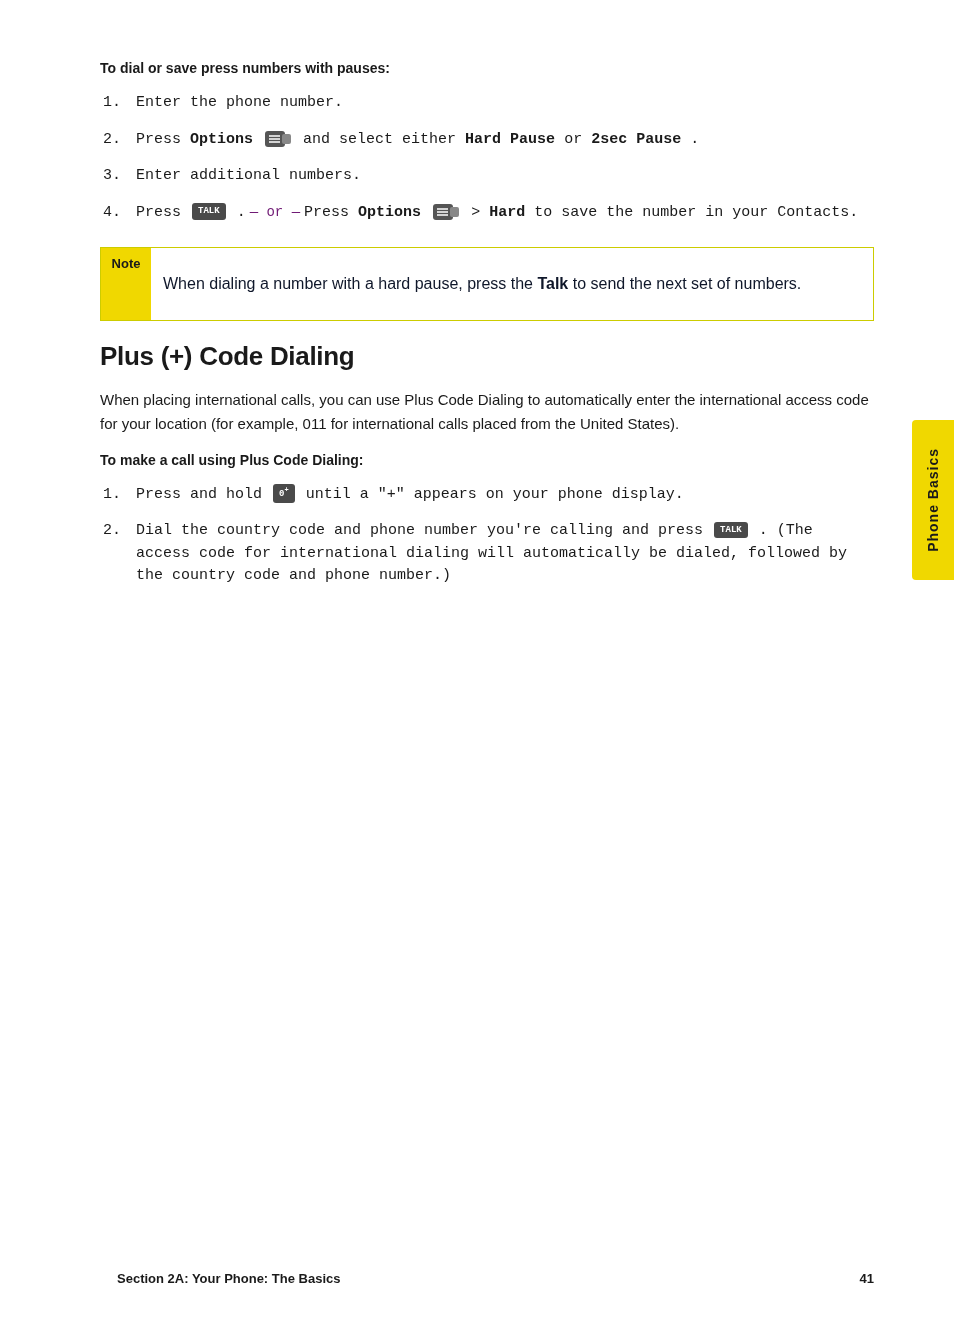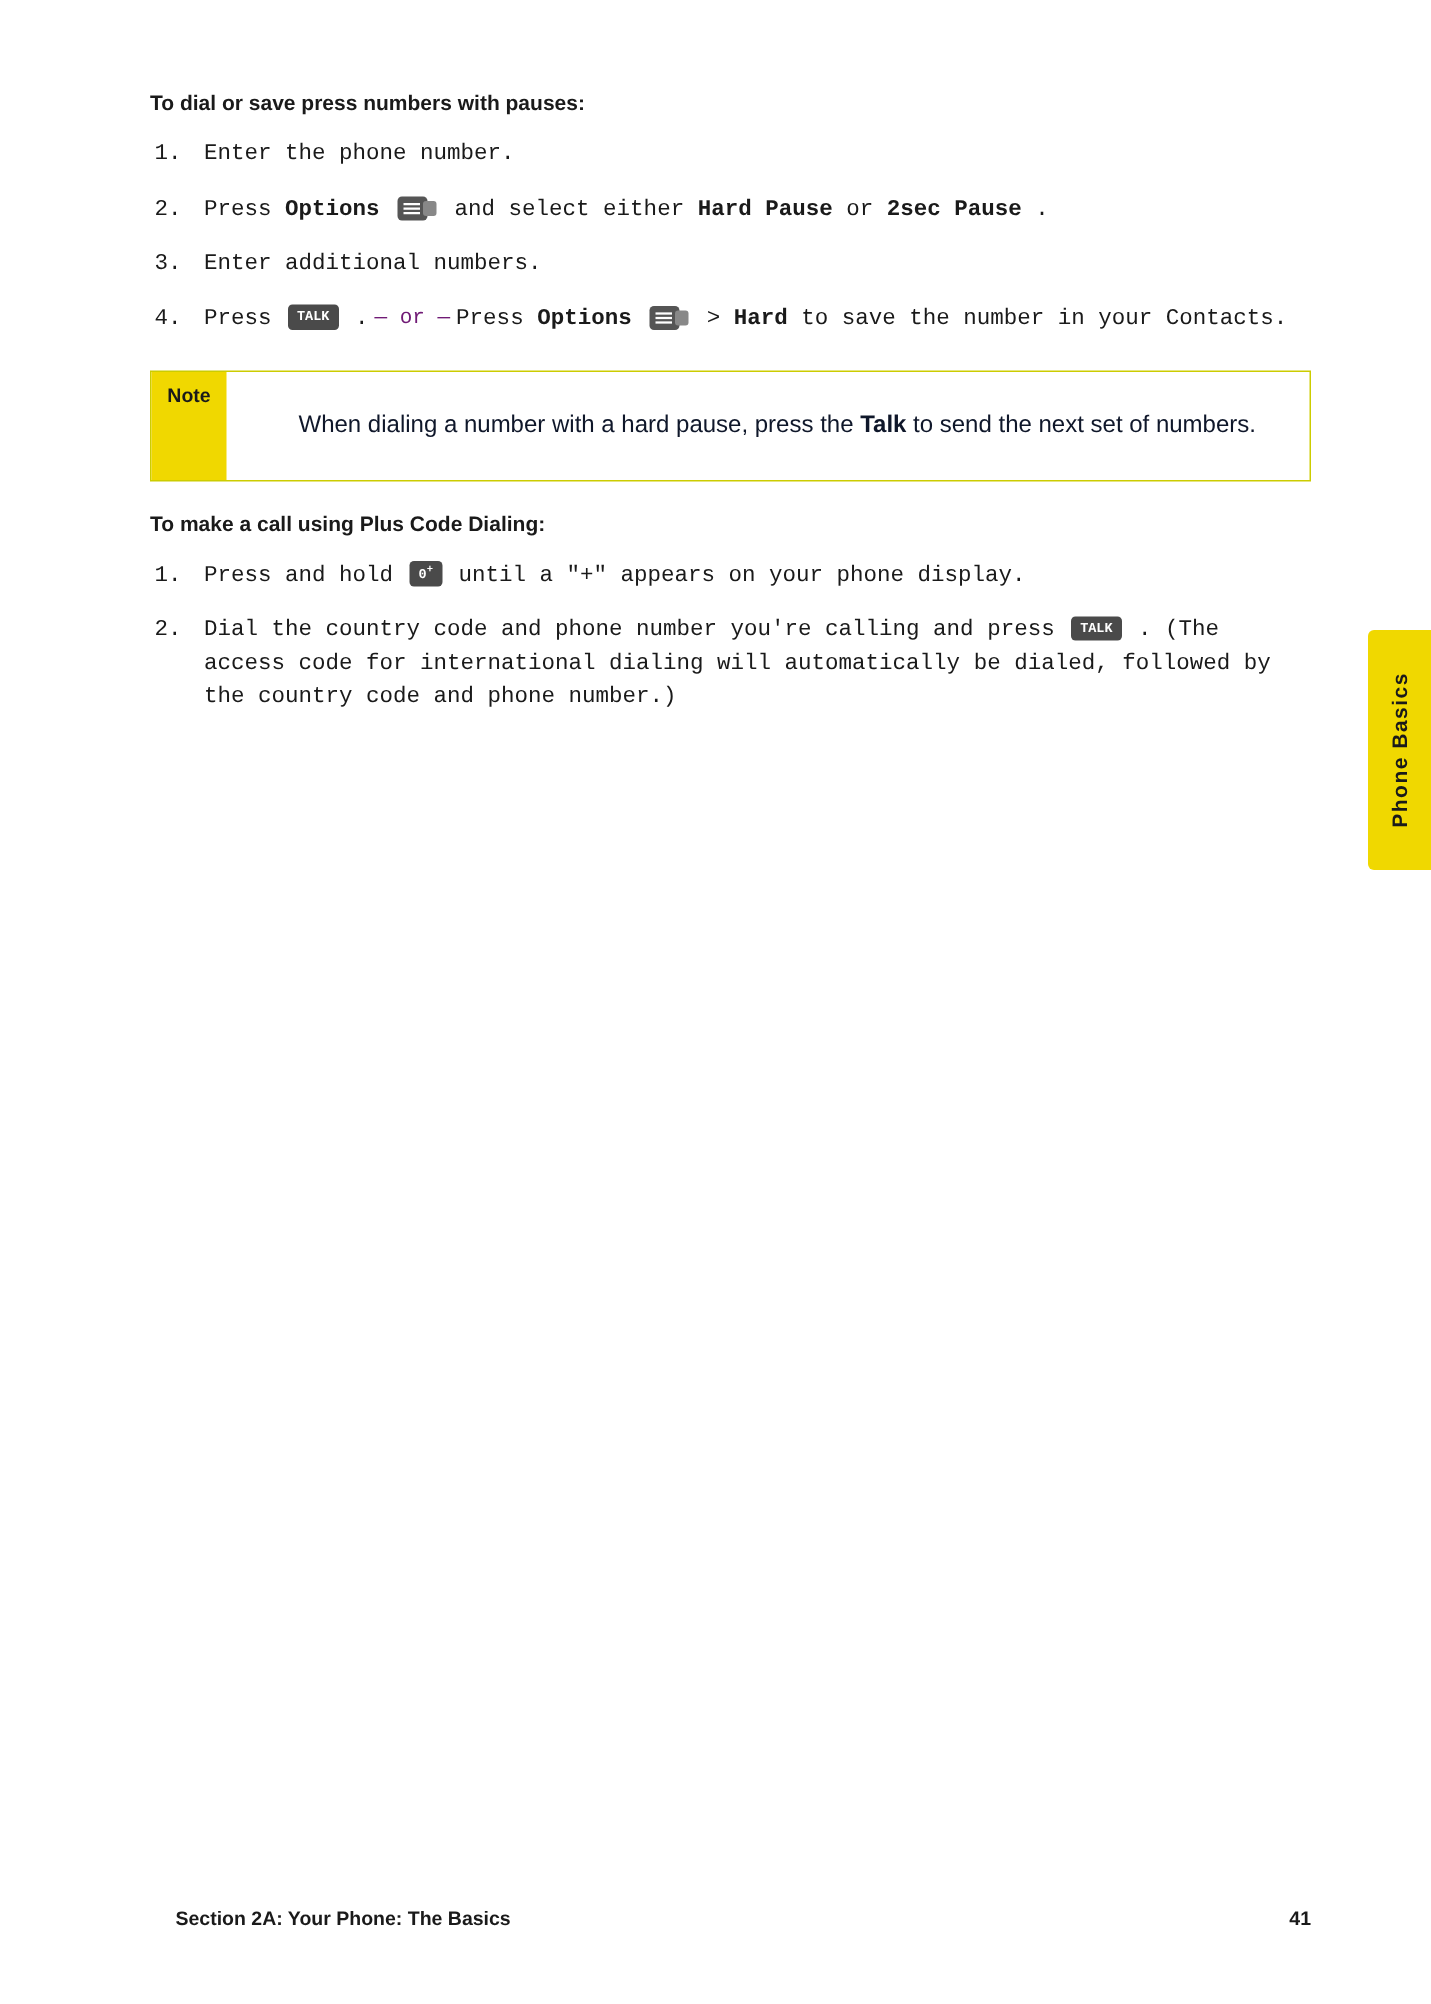--- a/index.html
+++ b/index.html
@@ -122,21 +122,20 @@
       font-size: 15px;
       line-height: 1.5;
     }
 
     
     .note-box {
       border: 1.5px solid #cccc00;
       display: flex;
       margin-top: 18px;
       margin-bottom: 20px;
-      gap: 36px;
     }
 
     .note-label {
       background: #f0d800;
       font-weight: bold;
       font-size: 13px;
       padding: 8px 10px;
       min-width: 50px;
       display: flex;
       align-items: flex-start;
@@ -260,21 +259,23 @@
 
   <div class="note-box">
     <div class="note-label">Note</div>
     <div class="note-content">
       <span>When dialing a number with a hard pause, press the </span>
       <strong>Talk</strong>
       <span> to send the next set of numbers.</span>
     </div>
   </div>
 
-
+  <h2 class="section-heading">Plus (+) Code Dialing</h2>
+
+  <p class="body-para">When placing international calls, you can use Plus Code Dialing to automatically enter the international access code for your location (for example, 011 for international calls placed from the United States).</p>
 
   <p class="section-intro">To make a call using Plus Code Dialing:</p>
 
   <ol class="steps">
 
     <li>
       <span>Press and hold </span>
       
       <span class="icon-btn-zero">0<sup style="font-size:7px">+</sup></span>
       <span> until a "+" appears on your phone display.</span>

